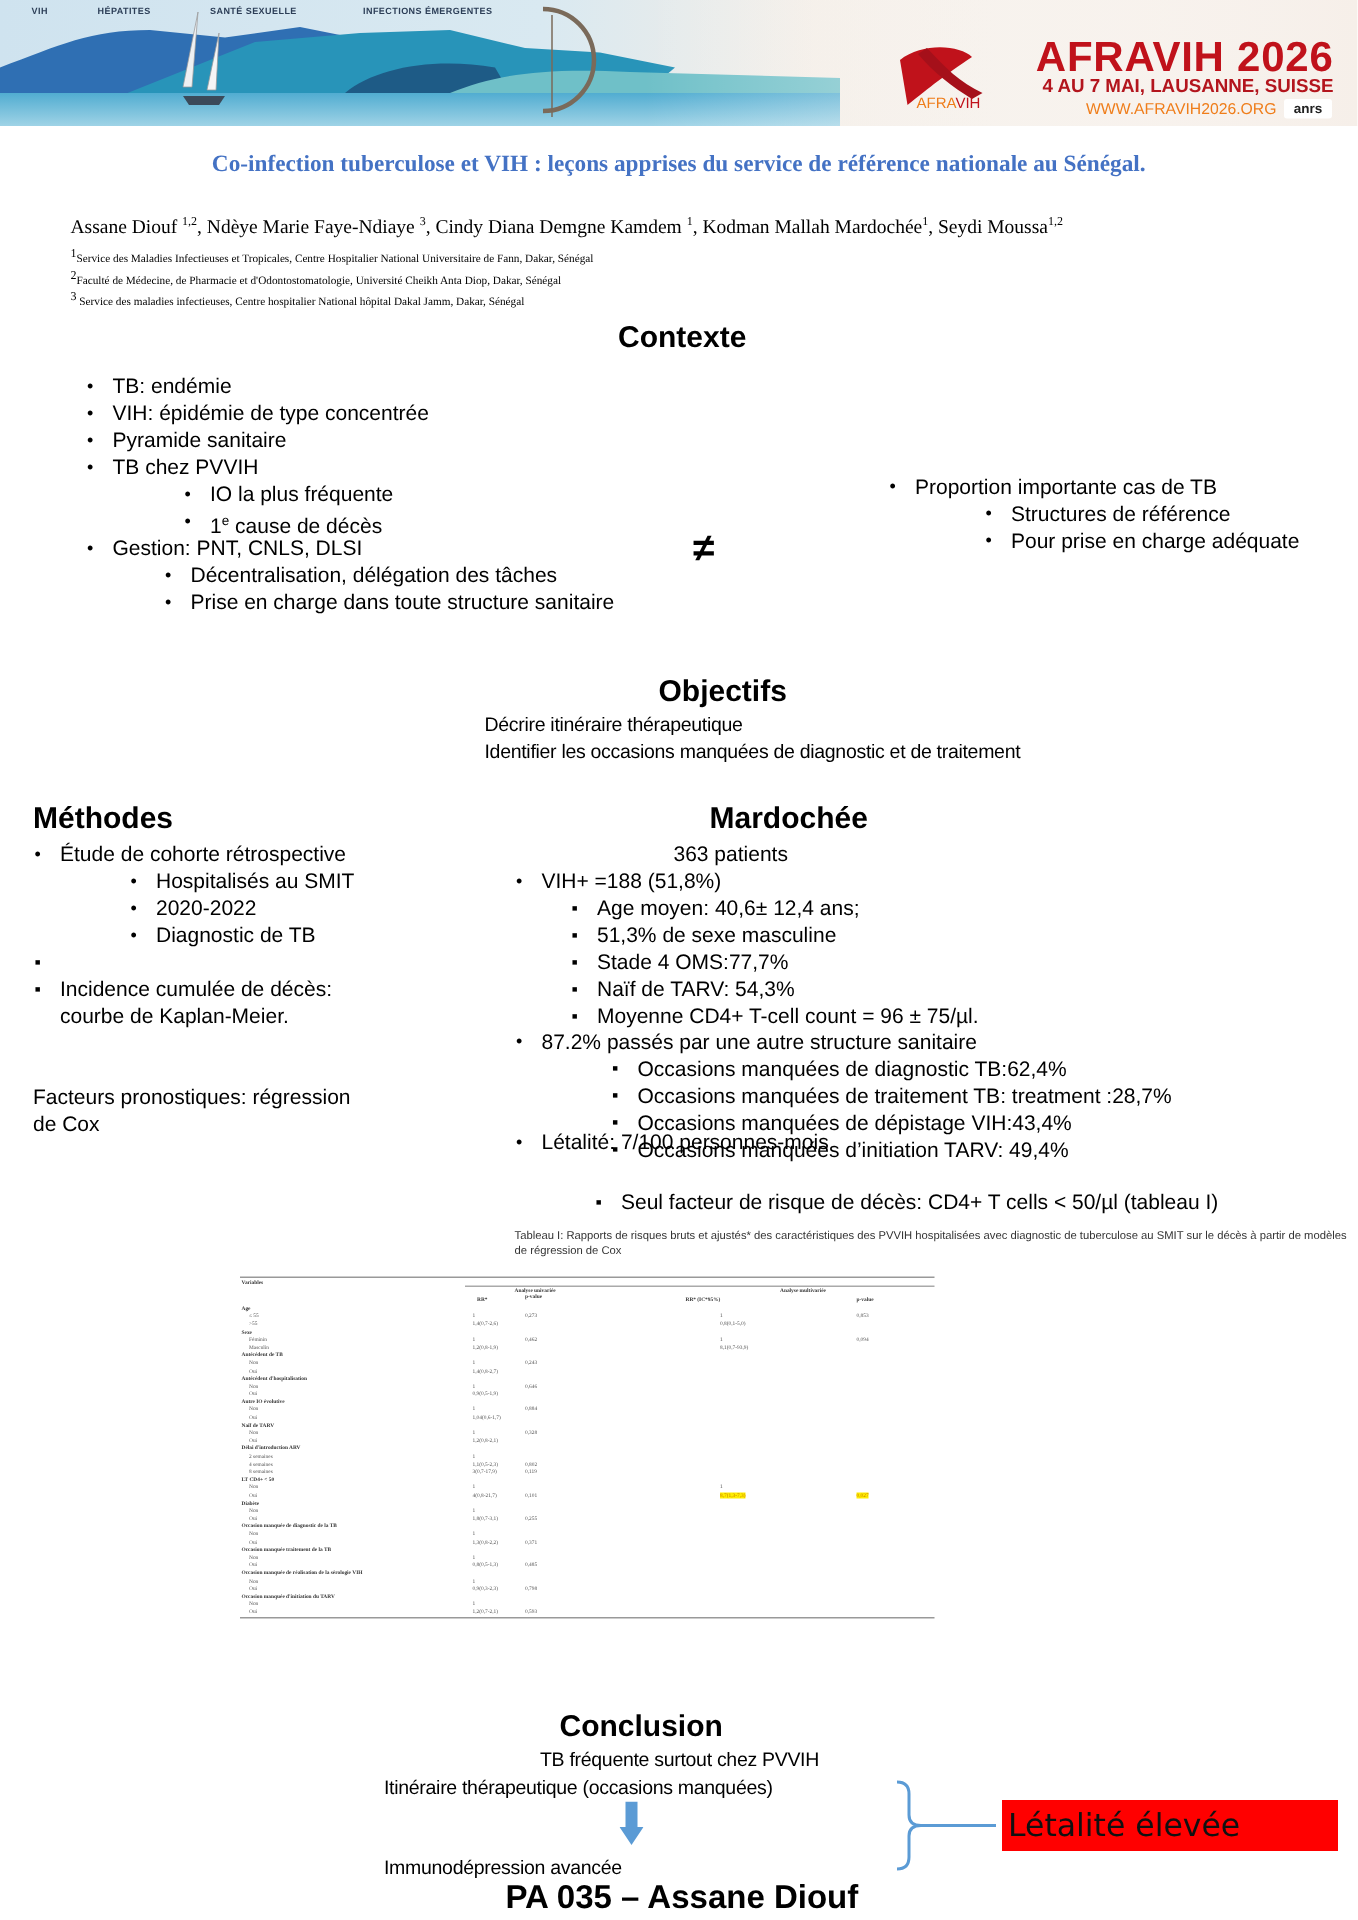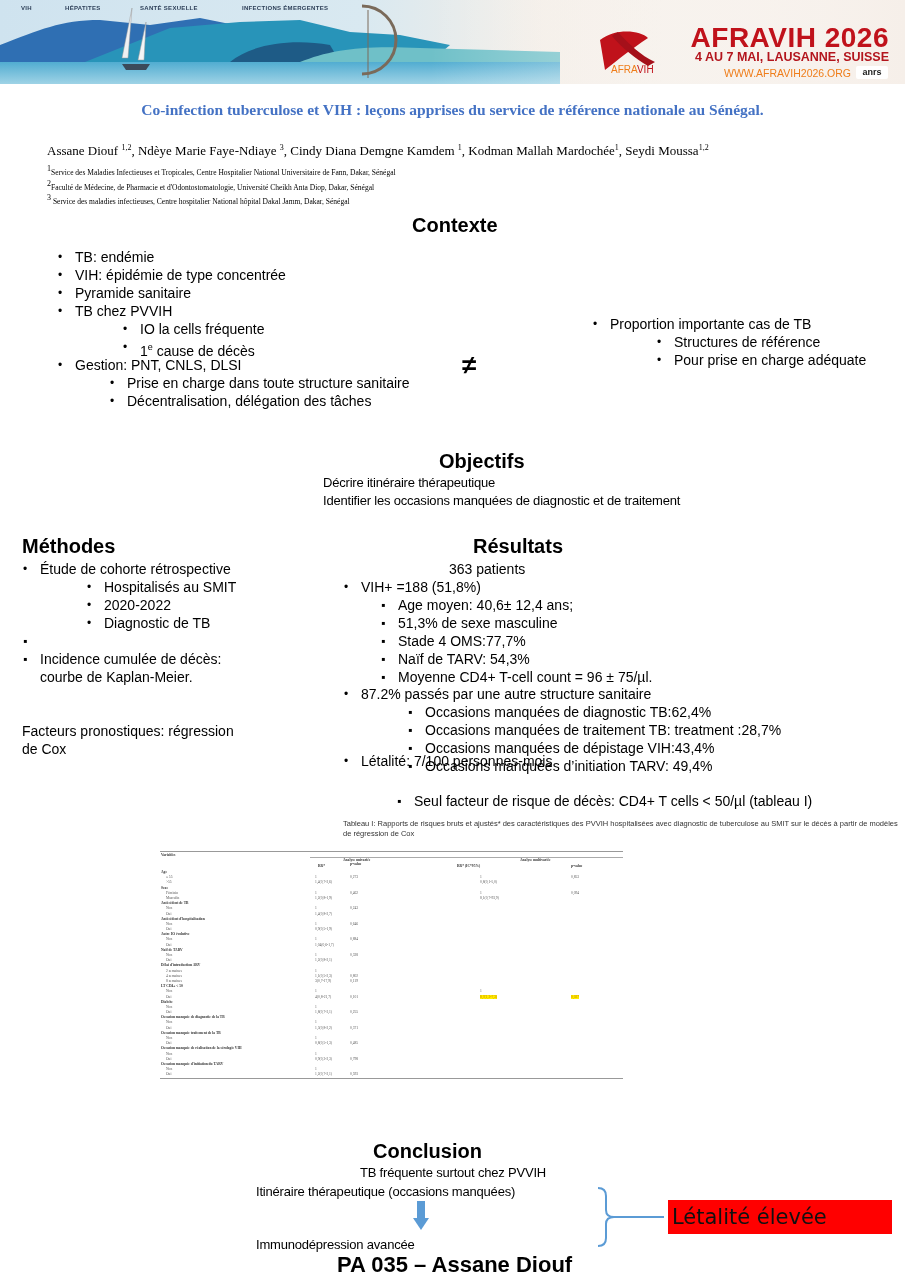--- a/index.html
+++ b/index.html
@@ -112,29 +112,29 @@
 
 <div class="h-section" style="left:412px; top:214px;">Contexte</div>
 
 <ul class="list" style="left:75px; top:248px;">
   <li>TB: endémie</li>
   <li>VIH: épidémie de type concentrée</li>
   <li>Pyramide sanitaire</li>
   <li>TB chez PVVIH</li>
 </ul>
 <ul class="list" style="left:140px; top:320px;">
-  <li>IO la cells fréquente</li>
+  <li>IO la plus fréquente</li>
   <li><span>1</span><sup style="font-size:9px">e</sup><span> cause de décès</span></li>
 </ul>
 <ul class="list" style="left:75px; top:356px;">
   <li>Gestion: PNT, CNLS, DLSI</li>
 </ul>
 <ul class="list" style="left:127px; top:374px;">
+  <li>Décentralisation, délégation des tâches</li>
   <li>Prise en charge dans toute structure sanitaire</li>
-  <li>Décentralisation, délégation des tâches</li>
 </ul>
 
 <div class="neq">≠</div>
 
 <ul class="list" style="left:610px; top:315px;">
   <li>Proportion importante  cas de TB</li>
 </ul>
 <ul class="list" style="left:674px; top:333px;">
   <li>Structures de référence</li>
   <li>Pour prise en charge adéquate</li>
@@ -152,21 +152,21 @@
   <li>Hospitalisés au SMIT</li>
   <li>2020-2022</li>
   <li>Diagnostic de TB</li>
 </ul>
 <ul class="list" style="left:40px; top:632px;">
   <li class="sq" style="height:18px;"></li>
   <li class="sq"><span>Incidence cumulée de décès:</span><br><span>courbe de Kaplan-Meier.</span></li>
 </ul>
 <div class="plain" style="left:22px; top:722px;"><span>Facteurs pronostiques: régression</span><br><span>de Cox</span></div>
 
-<div class="h-section" style="left:473px; top:535px;">Résultats</div>
+<div class="h-section" style="left:473px; top:535px;">Mardochée</div>
 <div class="plain" style="left:449px; top:560px;">363 patients</div>
 <ul class="list" style="left:361px; top:578px;">
   <li>VIH+ =188 (51,8%)</li>
 </ul>
 <ul class="list" style="left:398px; top:596px;">
   <li class="sq">Age moyen: 40,6± 12,4 ans;</li>
   <li class="sq">51,3% de sexe masculine</li>
   <li class="sq">Stade 4 OMS:77,7%</li>
   <li class="sq">Naïf de TARV: 54,3%</li>
   <li class="sq">Moyenne CD4+ T-cell count = 96 ± 75/µl.</li>

